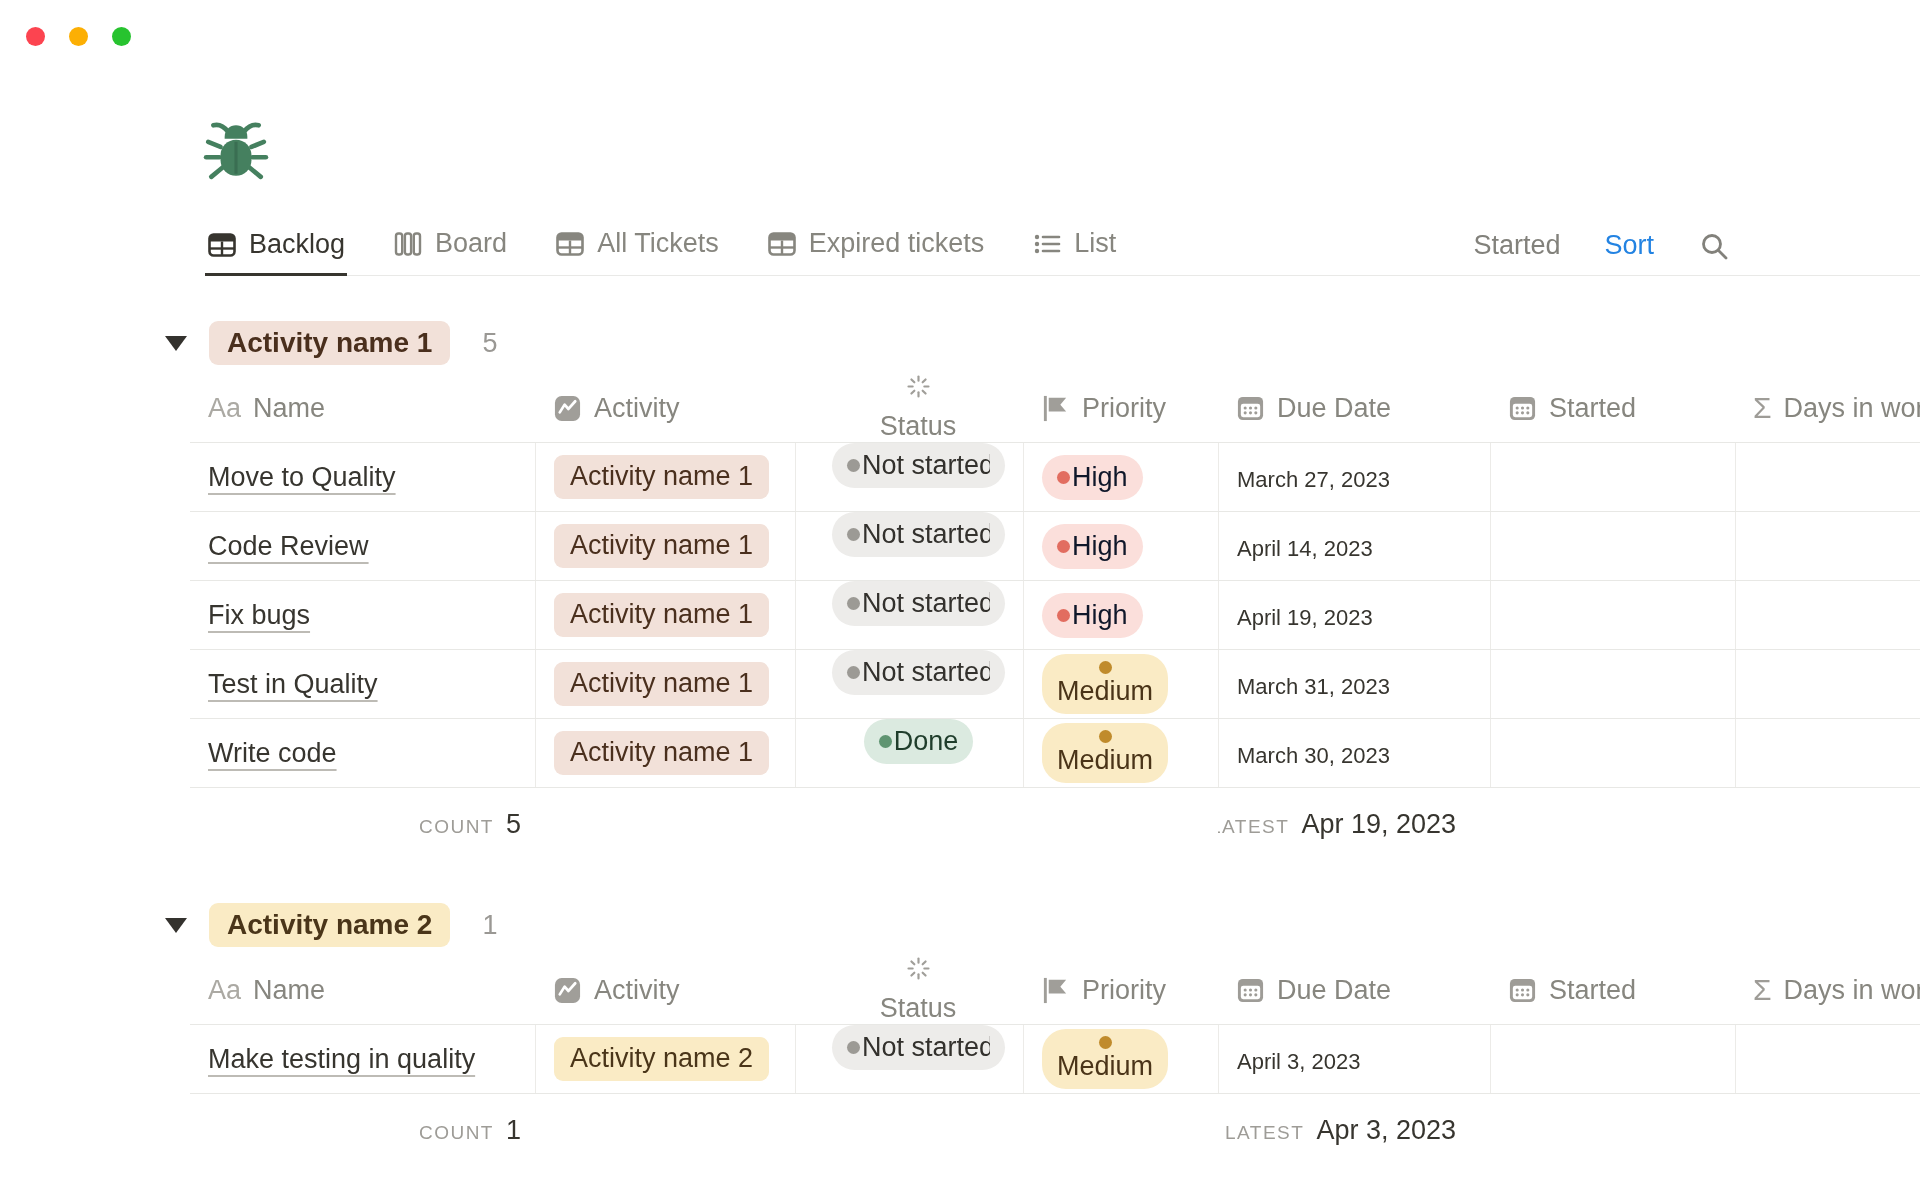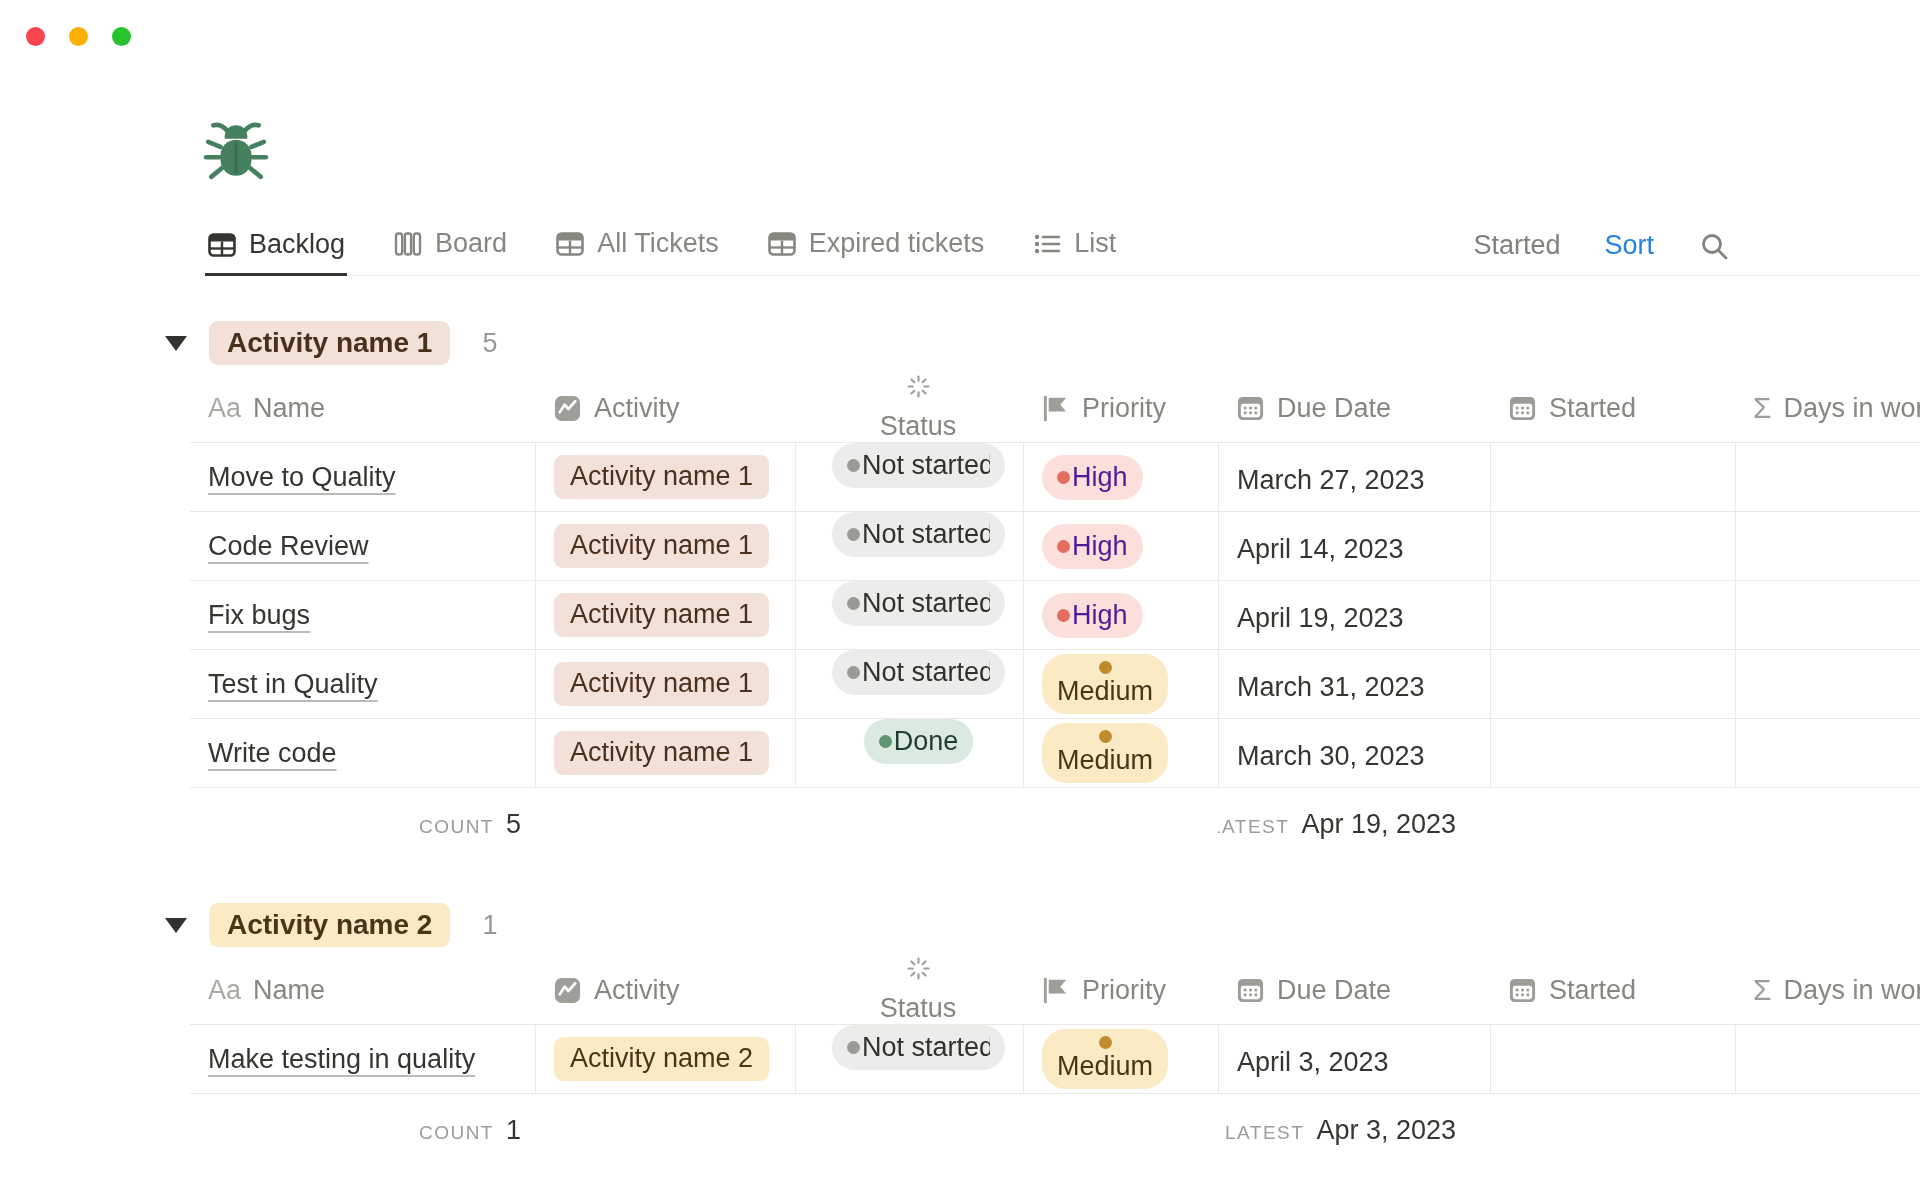--- a/index.html
+++ b/index.html
@@ -44,24 +44,24 @@
   .col-priority{width:195px;} .col-due{width:272px;} .col-started{width:245px;} .col-days{width:320px;}
 
   .name-link{font-size:27px;color:#37352F;text-decoration:underline;
              text-decoration-color:#BDBBB5;text-decoration-thickness:2px;text-underline-offset:7px;cursor:pointer;}
   .tag{font-size:27px;padding:5px 16px;border-radius:9px;line-height:1.25;cursor:pointer;}
   .capsule{display:flex;align-items:center;gap:2px;font-size:27px;padding:7px 15px;
            border-radius:24px;overflow:hidden;cursor:pointer;}
   .dot{width:13px;height:13px;border-radius:50%;flex:none;}
   .st-gray{background:#EDECEA;color:#33312D;} .st-gray .dot{background:#9C9A95;}
   .st-green{background:#DBEAE0;color:#1F3D2B;} .st-green .dot{background:#5F9471;}
-  .pr-high{background:#FBDFDB;color:#4c1d95;} .pr-high .dot{background:#E26D60;}
+  .pr-high{background:#FBDFDB;color:#0f172a;} .pr-high .dot{background:#E26D60;}
   .pr-med{background:#FAEBC5;color:#4A3418;flex-direction:column;} .pr-med .dot{background:#C08B2C;}
   .clip-text{display:inline-block;width:128px;overflow:hidden;}
-  .date-text{font-size:27px;color:#37352F;margin-top:6px;}
+  .date-text{font-size:22px;color:#37352F;margin-top:6px;}
 
   .frow{display:flex;height:72px;align-items:center;}
   .f-count{width:345px;display:flex;justify-content:flex-end;align-items:baseline;gap:12px;
            padding-right:14px;box-sizing:border-box;cursor:pointer;}
   .f-spacer{width:683px;}
   .f-latest{width:238px;display:flex;justify-content:flex-end;align-items:baseline;gap:12px;
             overflow:hidden;box-sizing:border-box;cursor:pointer;}
   .agg-label{font-size:19px;color:#9E9C97;letter-spacing:1.5px;flex:none;}
   .agg-value{font-size:27px;color:#37352F;white-space:nowrap;}
 

